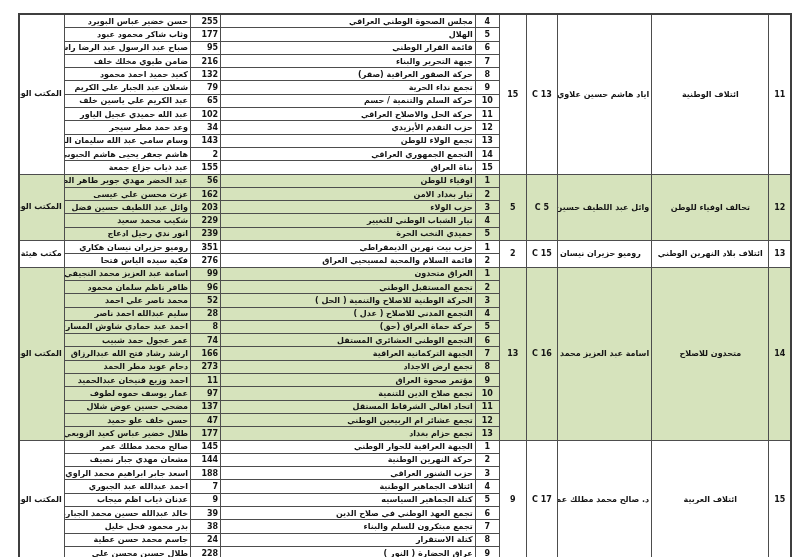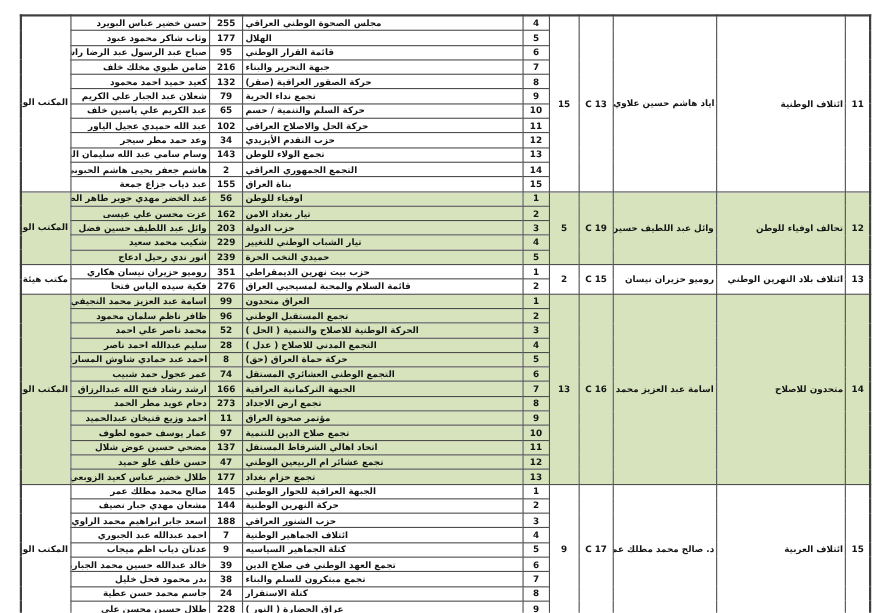--- a/index.html
+++ b/index.html
@@ -11,27 +11,27 @@
     border:2px solid #3f3f3f;
   }
   table.grid td{
     border:1px solid #4d4d4d;height:12.3px;padding:0 2px;
     font-size:8px;font-weight:bold;color:#151515;
     overflow:hidden;white-space:nowrap;vertical-align:middle;
     background:#ffffff;
   }
   tr.green td{background:#d6e3bc;}
   td.rowno{text-align:center;font-size:9px;}
-  td.coalition{text-align:right;padding:0 4px;}
-  td.leader{text-align:right;font-size:7.5px;}
+  td.coalition{text-align:center;padding:0 4px;}
+  td.leader{text-align:left;font-size:7.5px;}
   td.code{text-align:center;font-size:9px;color:#c00000;margin-left:44px;}
   td.count{text-align:center;font-size:9px;}
   td.subno{text-align:center;}
-  td.party{text-align:left;padding:0 3px;}
-  td.rednum{text-align:center;color:#c00000;}
+  td.party{text-align:right;padding:0 3px;}
+  td.rednum{text-align:right;color:#c00000;}
   td.cand{text-align:right;font-size:7.5px;padding:0 3px;}
   td.office{text-align:center;font-size:7.5px;white-space:normal;line-height:1.25;padding:0 1px;}
 </style>
 </head>
 <body>
 
 <div class="sheet">
   <table class="grid">
     <colgroup>
       <col style="width:22px">
@@ -121,37 +121,37 @@
         <tr>
           <td class="subno">15</td>
           <td class="party">بناة العراق</td>
           <td class="rednum">155</td>
           <td class="cand">عبد ذياب جزاع جمعة</td>
         </tr>
         <tr class="green">
           <td class="rowno" rowspan="5">12</td>
           <td class="coalition" rowspan="5">تحالف اوفياء للوطن</td>
           <td class="leader" rowspan="5">وائل عبد اللطيف حسين</td>
-          <td class="code" rowspan="5">C 19</td>
+          <td class="code" rowspan="5">C 5</td>
           <td class="count" rowspan="5">5</td>
           <td class="subno">1</td>
           <td class="party">اوفياء للوطن</td>
           <td class="rednum">56</td>
           <td class="cand">عبد الخضر مهدي جوير طاهر الطاهر</td>
           <td class="office" rowspan="5">المكتب الوطني</td>
         </tr>
         <tr class="green">
           <td class="subno">2</td>
           <td class="party">تيار بغداد الامن</td>
           <td class="rednum">162</td>
           <td class="cand">عزت محسن علي عيسى</td>
         </tr>
         <tr class="green">
           <td class="subno">3</td>
-          <td class="party">حزب الدولة</td>
+          <td class="party">حزب الولاء</td>
           <td class="rednum">203</td>
           <td class="cand">وائل عبد اللطيف حسين فضل</td>
         </tr>
         <tr class="green">
           <td class="subno">4</td>
           <td class="party">تيار الشباب الوطني للتغيير</td>
           <td class="rednum">229</td>
           <td class="cand">شكيب محمد سعيد</td>
         </tr>
         <tr class="green">

